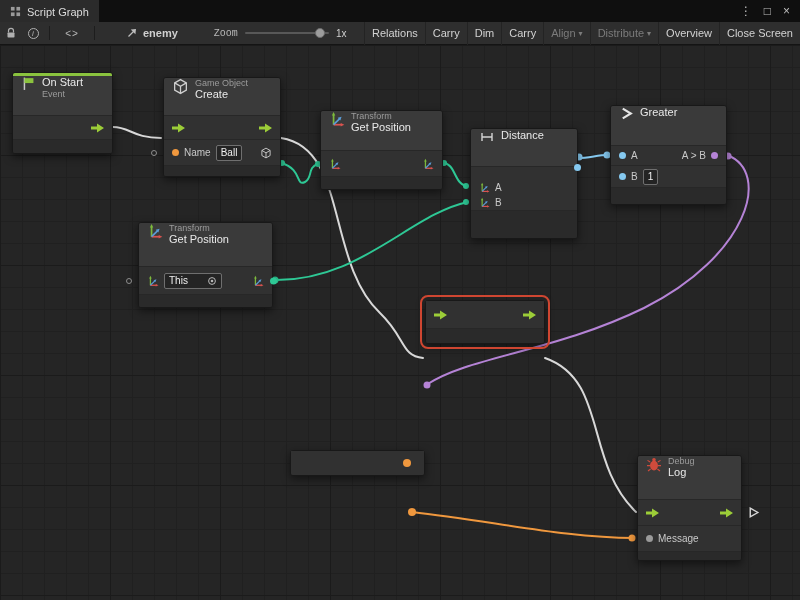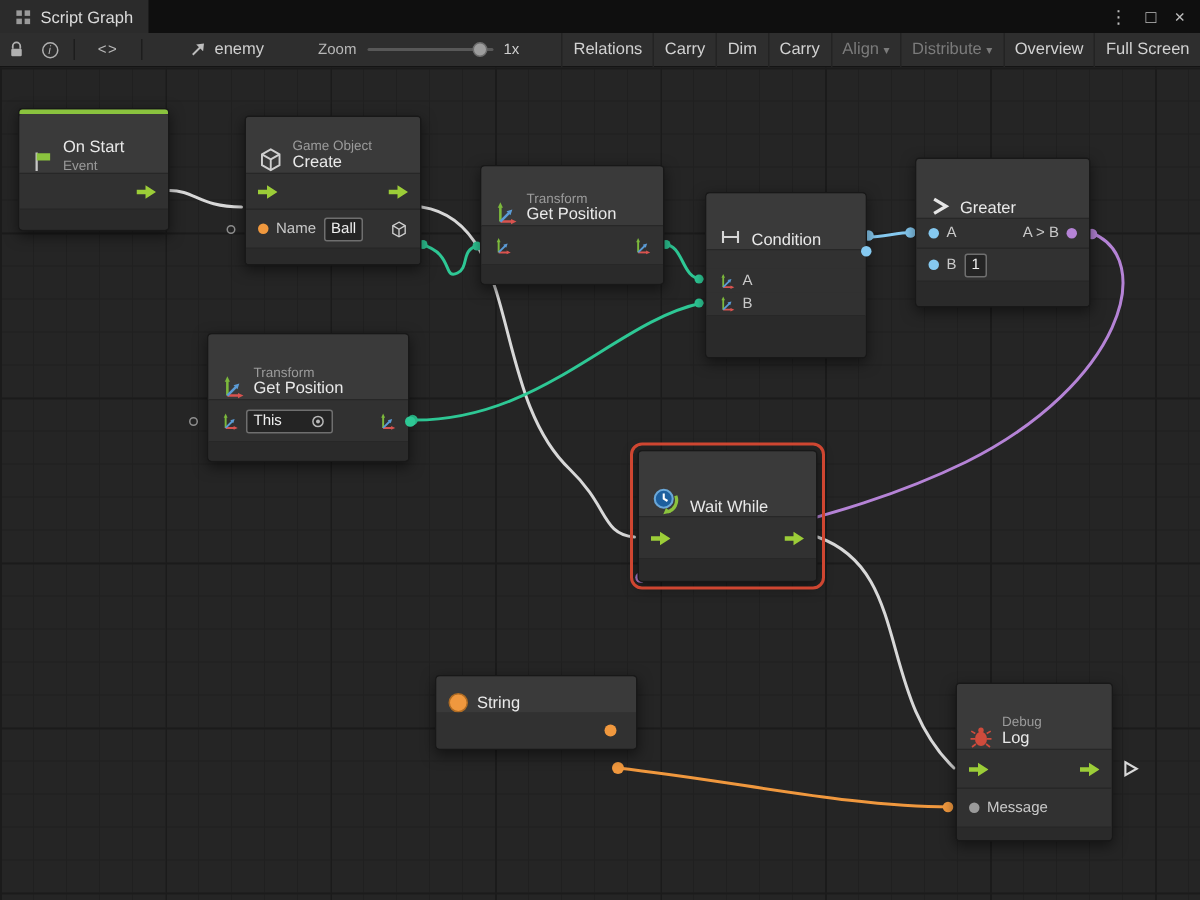--- a/index.html
+++ b/index.html
@@ -19,23 +19,23 @@
   
   .toolbar { position:absolute; top:22px; left:0; width:800px; height:23px;
              background:#2e2e2e; border-bottom:1px solid #141414;
              display:flex; align-items:center; font-size:11px; color:#cfcfcf; }
   .tb-ic { display:flex; align-items:center; justify-content:center; width:22px; height:23px; }
   .sep { width:1px; height:14px; background:#1d1d1d; margin:0 5px; }
   .info-circ { width:11px; height:11px; border:1px solid #b0b0b0; border-radius:50%;
                font-size:8px; color:#b0b0b0; display:flex; align-items:center;
                justify-content:center; font-style:italic; }
   .code-glyph { font-size:10px; color:#b8b8b8; letter-spacing:1px; }
-  .graph-crumb { display:flex; align-items:center; gap:5px; padding:0 8px; height:23px; }
+  .graph-crumb { display:flex; align-items:center; gap:5px; padding:0 8px; height:23px;font-weight:bold; }
   .zoom-group { display:flex; align-items:center; gap:7px; margin-left:28px; }
-  .zoom-label { color:#b8b8b8; font-size:10px; }
+  .zoom-label { color:#b8b8b8; font-size:10px;font-family:Liberation Mono, monospace; }
   .track { width:84px; height:2px; background:#585858; border-radius:1px; position:relative; }
   .thumb { position:absolute; left:70px; top:-4px; width:10px; height:10px;
            border-radius:50%; background:#9d9d9d; border:1px solid #6c6c6c; }
   .zoom-val { font-size:10px; color:#cfcfcf; }
   .tb-buttons { margin-left:auto; display:flex; height:23px; }
   .tbtn { display:flex; align-items:center; gap:3px; padding:0 7px; height:23px;
           border-left:1px solid #232323; color:#d2d2d2; font-size:11px; white-space:nowrap; }
   .tbtn.dis { color:#7b7b7b; }
   .caret { font-size:8px; }
 
@@ -49,21 +49,21 @@
               linear-gradient(90deg,#202020 1px, transparent 1px);
             background-size:110px 110px,110px 110px,22px 22px,22px 22px; }
   .wires { position:absolute; top:0; left:0; z-index:1; }
   .wires path { fill:none; stroke-width:2; stroke-linecap:round; }
 
   
   .node { position:absolute; z-index:2; background:#313131; border:1px solid #181818;
           border-radius:3px; box-shadow:0 3px 9px rgba(0,0,0,.5); color:#d8d8d8; }
   .node.selected { outline:2px solid #cf4631; outline-offset:3px; }
   .accent { height:3px; background:#8ac33e; border-radius:2px 2px 0 0; }
-  .hd { display:flex; align-items:flex-end; gap:6px; padding:0 8px; background:#3a3a3a;
+  .hd { display:flex; align-items:flex-start; gap:6px; padding:0 8px; background:#3a3a3a;
         border-bottom:1px solid #272727; border-radius:2px 2px 0 0; }
   .tg { display:flex; flex-direction:column; justify-content:center; line-height:1.15; }
   .cat { font-size:9px; color:#9b9b9b; }
   .ttl { font-size:11px; color:#e9e9e9; }
   .row { position:relative; display:flex; align-items:center; gap:5px; padding:0 8px;
          background:#313131; border-bottom:1px solid #272727; }
   .spacer-row { background:#313131; border-bottom:0; position:relative; }
   .ft { background:#2a2a2a; border-radius:0 0 2px 2px; }
   .pl { font-size:10px; color:#c9c9c9; }
   .dot { width:7px; height:7px; border-radius:50%; flex:none; }
@@ -206,21 +206,21 @@
         <span class="caret">▾</span>
       </div>
       <div class="tbtn dis">
         <span>Distribute</span>
         <span class="caret">▾</span>
       </div>
       <div class="tbtn">
           <span>Overview</span>
         </div>
       <div class="tbtn">
-          <span>Full Screen</span>
+          <span>Close Screen</span>
         </div>
     </div>
   </div>
 
   <div class="canvas">
 
     <svg class="wires" width="800" height="555" viewBox="0 45 800 555">
       <path d="M113,127 C130,127 133,138 161,138" stroke="#d8d8d8"></path>
       <path d="M281,138 C348,148 326,262 380,313 C406,338 401,356 423,358" stroke="#d8d8d8"></path>
       <path d="M281,163 C303,169 295,187 305,182 C313,178 307,167 318,164" stroke="#2ec895"></path>
@@ -345,21 +345,21 @@
         <span class="dot teal outdot"></span>
       </div>
       <div class="ft" style="height:12px"></div>
     </div>
 
     <div class="node" style="left:470px;top:83px;width:108px;">
       <div class="hd" style="height:38px">
         <svg class="ic" width="16" height="16">
             <use href="#ic-dist"></use>
           </svg>
-        <span class="ttl">Condition</span>
+        <span class="ttl">Distance</span>
       </div>
       <div class="spacer-row" style="height:12px">
         <span class="dot blue absdot" style="right:-4px;top:-3px"></span>
       </div>
       <div class="row" style="height:16px;border-bottom:0">
         <svg class="ic" width="11" height="11">
             <use href="#ic-axes"></use>
           </svg>
         <span class="pl">A</span>
       </div>
@@ -388,42 +388,32 @@
       </div>
       <div class="row" style="height:22px">
         <span class="dot blue"></span>
         <span class="pl">B</span>
         <span class="field">1</span>
       </div>
       <div class="ft" style="height:16px"></div>
     </div>
 
     <div class="node selected" style="left:425px;top:255px;width:120px;">
-      <div class="hd" style="height:44px">
-        <svg class="ic" width="20" height="20">
-            <use href="#ic-clock"></use>
-          </svg>
-        <span class="ttl">Wait While</span>
-      </div>
       <div class="row" style="height:28px;justify-content:space-between">
         <svg class="ic" width="13" height="10">
             <use href="#ic-flow"></use>
           </svg>
         <svg class="ic" width="13" height="10">
             <use href="#ic-flow"></use>
           </svg>
       </div>
       <div class="ft" style="height:14px"></div>
     </div>
 
     <div class="node" style="left:290px;top:405px;width:135px;">
-      <div class="hd" style="height:24px;border-bottom:0">
-        <span class="dot orange" style="width:13px;height:13px;border:1px solid #b06c23"></span>
-        <span class="ttl">String</span>
-      </div>
       <div class="row" style="height:24px;justify-content:flex-end;border-bottom:0;border-radius:0 0 2px 2px">
         <span class="dot orange" style="width:8px;height:8px;margin-right:5px"></span>
       </div>
     </div>
 
     <div class="node" style="left:637px;top:410px;width:105px;">
       <div class="hd" style="height:44px">
         <svg class="ic" width="16" height="16">
             <use href="#ic-bug"></use>
           </svg>

